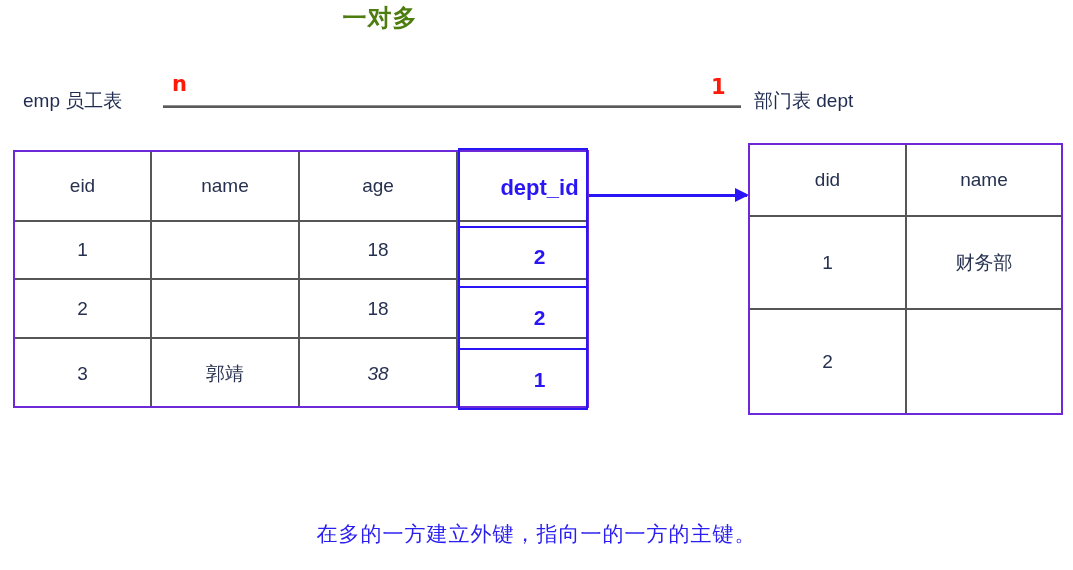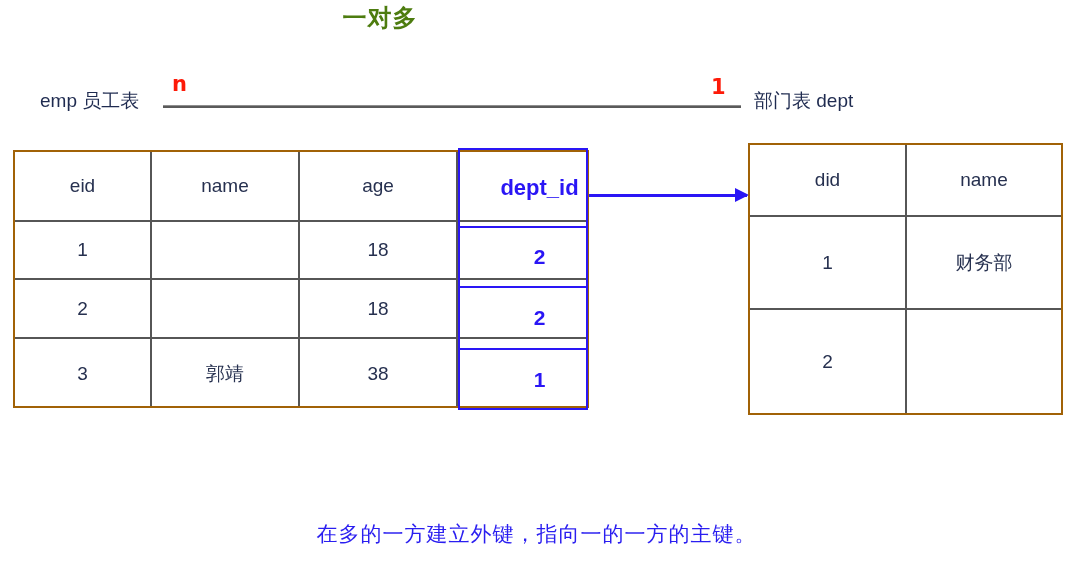--- a/index.html
+++ b/index.html
@@ -31,21 +31,21 @@
     color: #4d7c0f;
     font-size: 24px;
     font-weight: bold;
     letter-spacing: 1px;
     white-space: nowrap;
   }
 
   
   #left-entity-label {
     position: absolute;
-    left: 40px;
+    left: 23px;
     top: 88px;
     font-size: 19px;
     color: #1f2b50;
     white-space: nowrap;
   }
   #right-entity-label {
     position: absolute;
     left: 754px;
     top: 88px;
     font-size: 19px;
@@ -75,21 +75,21 @@
   }
   #cardinality-one {
     left: 711px;
     top: 75px;
   }
 
   
   .grid-table {
     position: absolute;
     box-sizing: border-box;
-    border: 2px solid #a16207;
+    border: 2px solid #6d28d9;
     background: #ffffff;
     text-align: right;
   }
   .grid-cell {
     position: absolute;
     box-sizing: border-box;
     display: flex;
     align-items: center;
     justify-content: center;
     font-size: 19px;
@@ -219,21 +219,21 @@
     <div class="grid-cell" style="left:285px; top:0px;  width:156px; height:68px;">age</div>
 
     <div class="grid-cell" style="left:0px;   top:70px;  width:135px; height:56px;">1</div>
     <div class="grid-cell" style="left:285px; top:70px;  width:156px; height:56px;">18</div>
 
     <div class="grid-cell" style="left:0px;   top:128px; width:135px; height:57px;">2</div>
     <div class="grid-cell" style="left:285px; top:128px; width:156px; height:57px;">18</div>
 
     <div class="grid-cell" style="left:0px;   top:193px; width:135px; height:58px;">3</div>
     <div class="grid-cell" style="left:137px; top:193px; width:146px; height:58px;">郭靖</div>
-    <div class="grid-cell" style="left:285px; top:193px; width:156px; height:58px;">38</div>
+    <div class="grid-cell" style="left:285px; top:193px; width:156px; height:58px;font-style:italic;">38</div>
   </div>
 
   <div id="fk-column">
     <div class="fk-hline" style="top:76px"></div>
     <div class="fk-hline" style="top:136px"></div>
     <div class="fk-hline" style="top:198px"></div>
 
     <div class="fk-cell fk-head" style="top:0px;   height:76px;">dept_id</div>
     <div class="fk-cell fk-val" style="top:78px;  height:58px;">2</div>
     <div class="fk-cell fk-val" style="top:138px; height:60px;">2</div>

